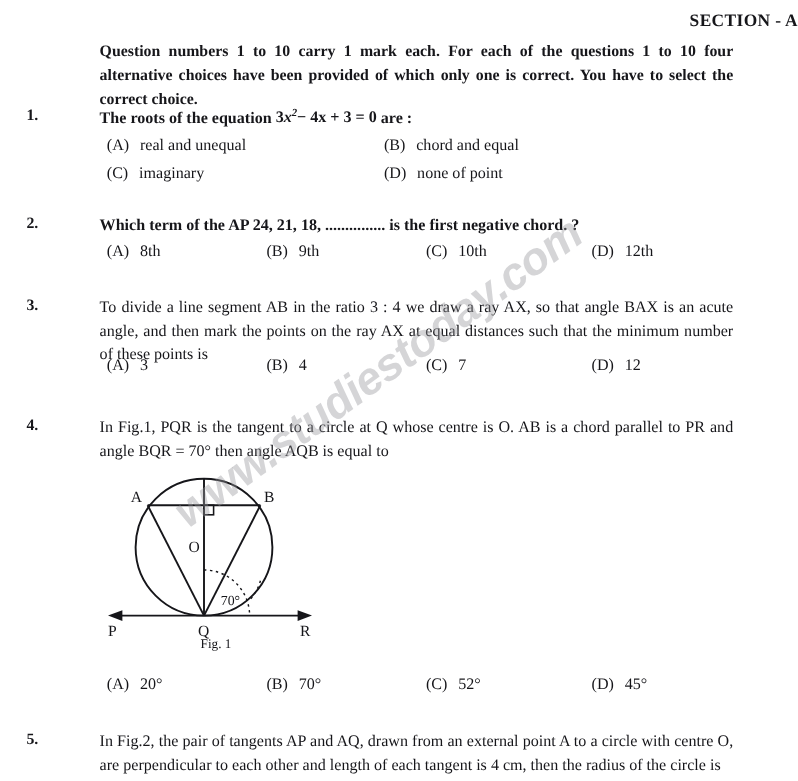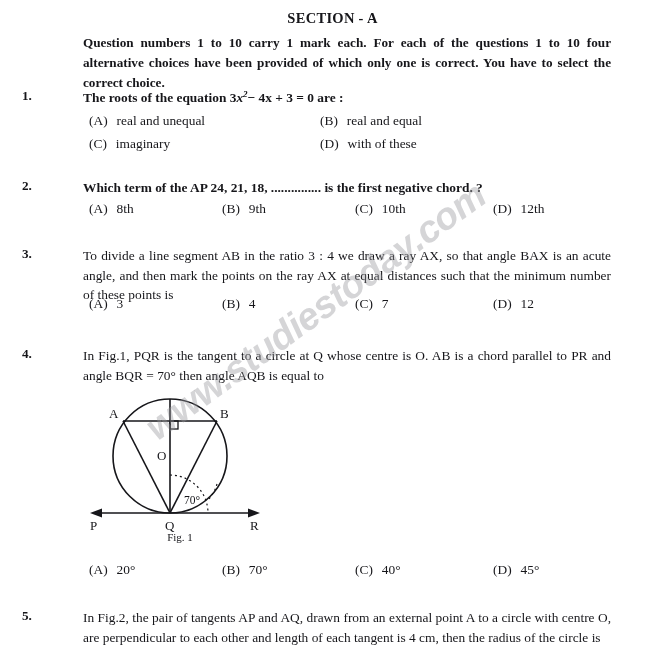--- a/index.html
+++ b/index.html
@@ -42,21 +42,21 @@
   }
 
   
   #page {
     position: relative;
     z-index: 2;
     padding: 0;
   }
 
   .section-title {
-    text-align: center;
+    text-align: right;
     font-weight: bold;
     font-size: 14.5px;
     letter-spacing: 0.3px;
     margin: 6px 0 0 0;
     padding-top: 4px;
   }
 
   .instructions {
     position: absolute;
     left: 83px;
@@ -165,29 +165,29 @@
 
   <div class="qblock" style="top:82px;">
     <span class="qnum">1.</span>
     <div class="qtext nojust"><span>The roots of the equation </span><span><span>3</span><span class="mathi">x</span><sup class="exp">2</sup><span>− 4x + 3 = 0</span></span><span> are :</span></div>
   </div>
   <div class="opts" style="top:107px;">
     <div class="opt h1">
       <span class="lab">(A)</span><span class="val">real and unequal</span>
     </div>
     <div class="opt h2">
-      <span class="lab">(B)</span><span class="val">real and equal</span>
+      <span class="lab">(B)</span><span class="val">chord and equal</span>
     </div>
   </div>
   <div class="opts" style="top:130px;">
     <div class="opt h1">
       <span class="lab">(C)</span><span class="val">imaginary</span>
     </div>
     <div class="opt h2">
-      <span class="lab">(D)</span><span class="val">with of these</span>
+      <span class="lab">(D)</span><span class="val">none of point</span>
     </div>
   </div>
 
   <div class="qblock" style="top:172px;">
     <span class="qnum">2.</span>
     <div class="qtext nojust">Which term of the AP 24, 21, 18, ............... is the first negative chord. ?</div>
   </div>
   <div class="opts" style="top:195px;">
     <div class="opt c1">
       <span class="lab">(A)</span><span class="val">8th</span>
@@ -261,21 +261,21 @@
   </div>
 
   <div class="opts" style="top:556px;">
     <div class="opt c1">
       <span class="lab">(A)</span><span class="val">20°</span>
     </div>
     <div class="opt c2">
       <span class="lab">(B)</span><span class="val">70°</span>
     </div>
     <div class="opt c3">
-      <span class="lab">(C)</span><span class="val">40°</span>
+      <span class="lab">(C)</span><span class="val">52°</span>
     </div>
     <div class="opt c4">
       <span class="lab">(D)</span><span class="val">45°</span>
     </div>
   </div>
 
   <div class="qblock" style="top:602px;">
     <span class="qnum">5.</span>
     <div class="qtext">In Fig.2, the pair of tangents AP and AQ, drawn from an external point A to a circle with centre O, are perpendicular to each other and length of each tangent is 4 cm, then the radius of the circle is</div>
   </div>

